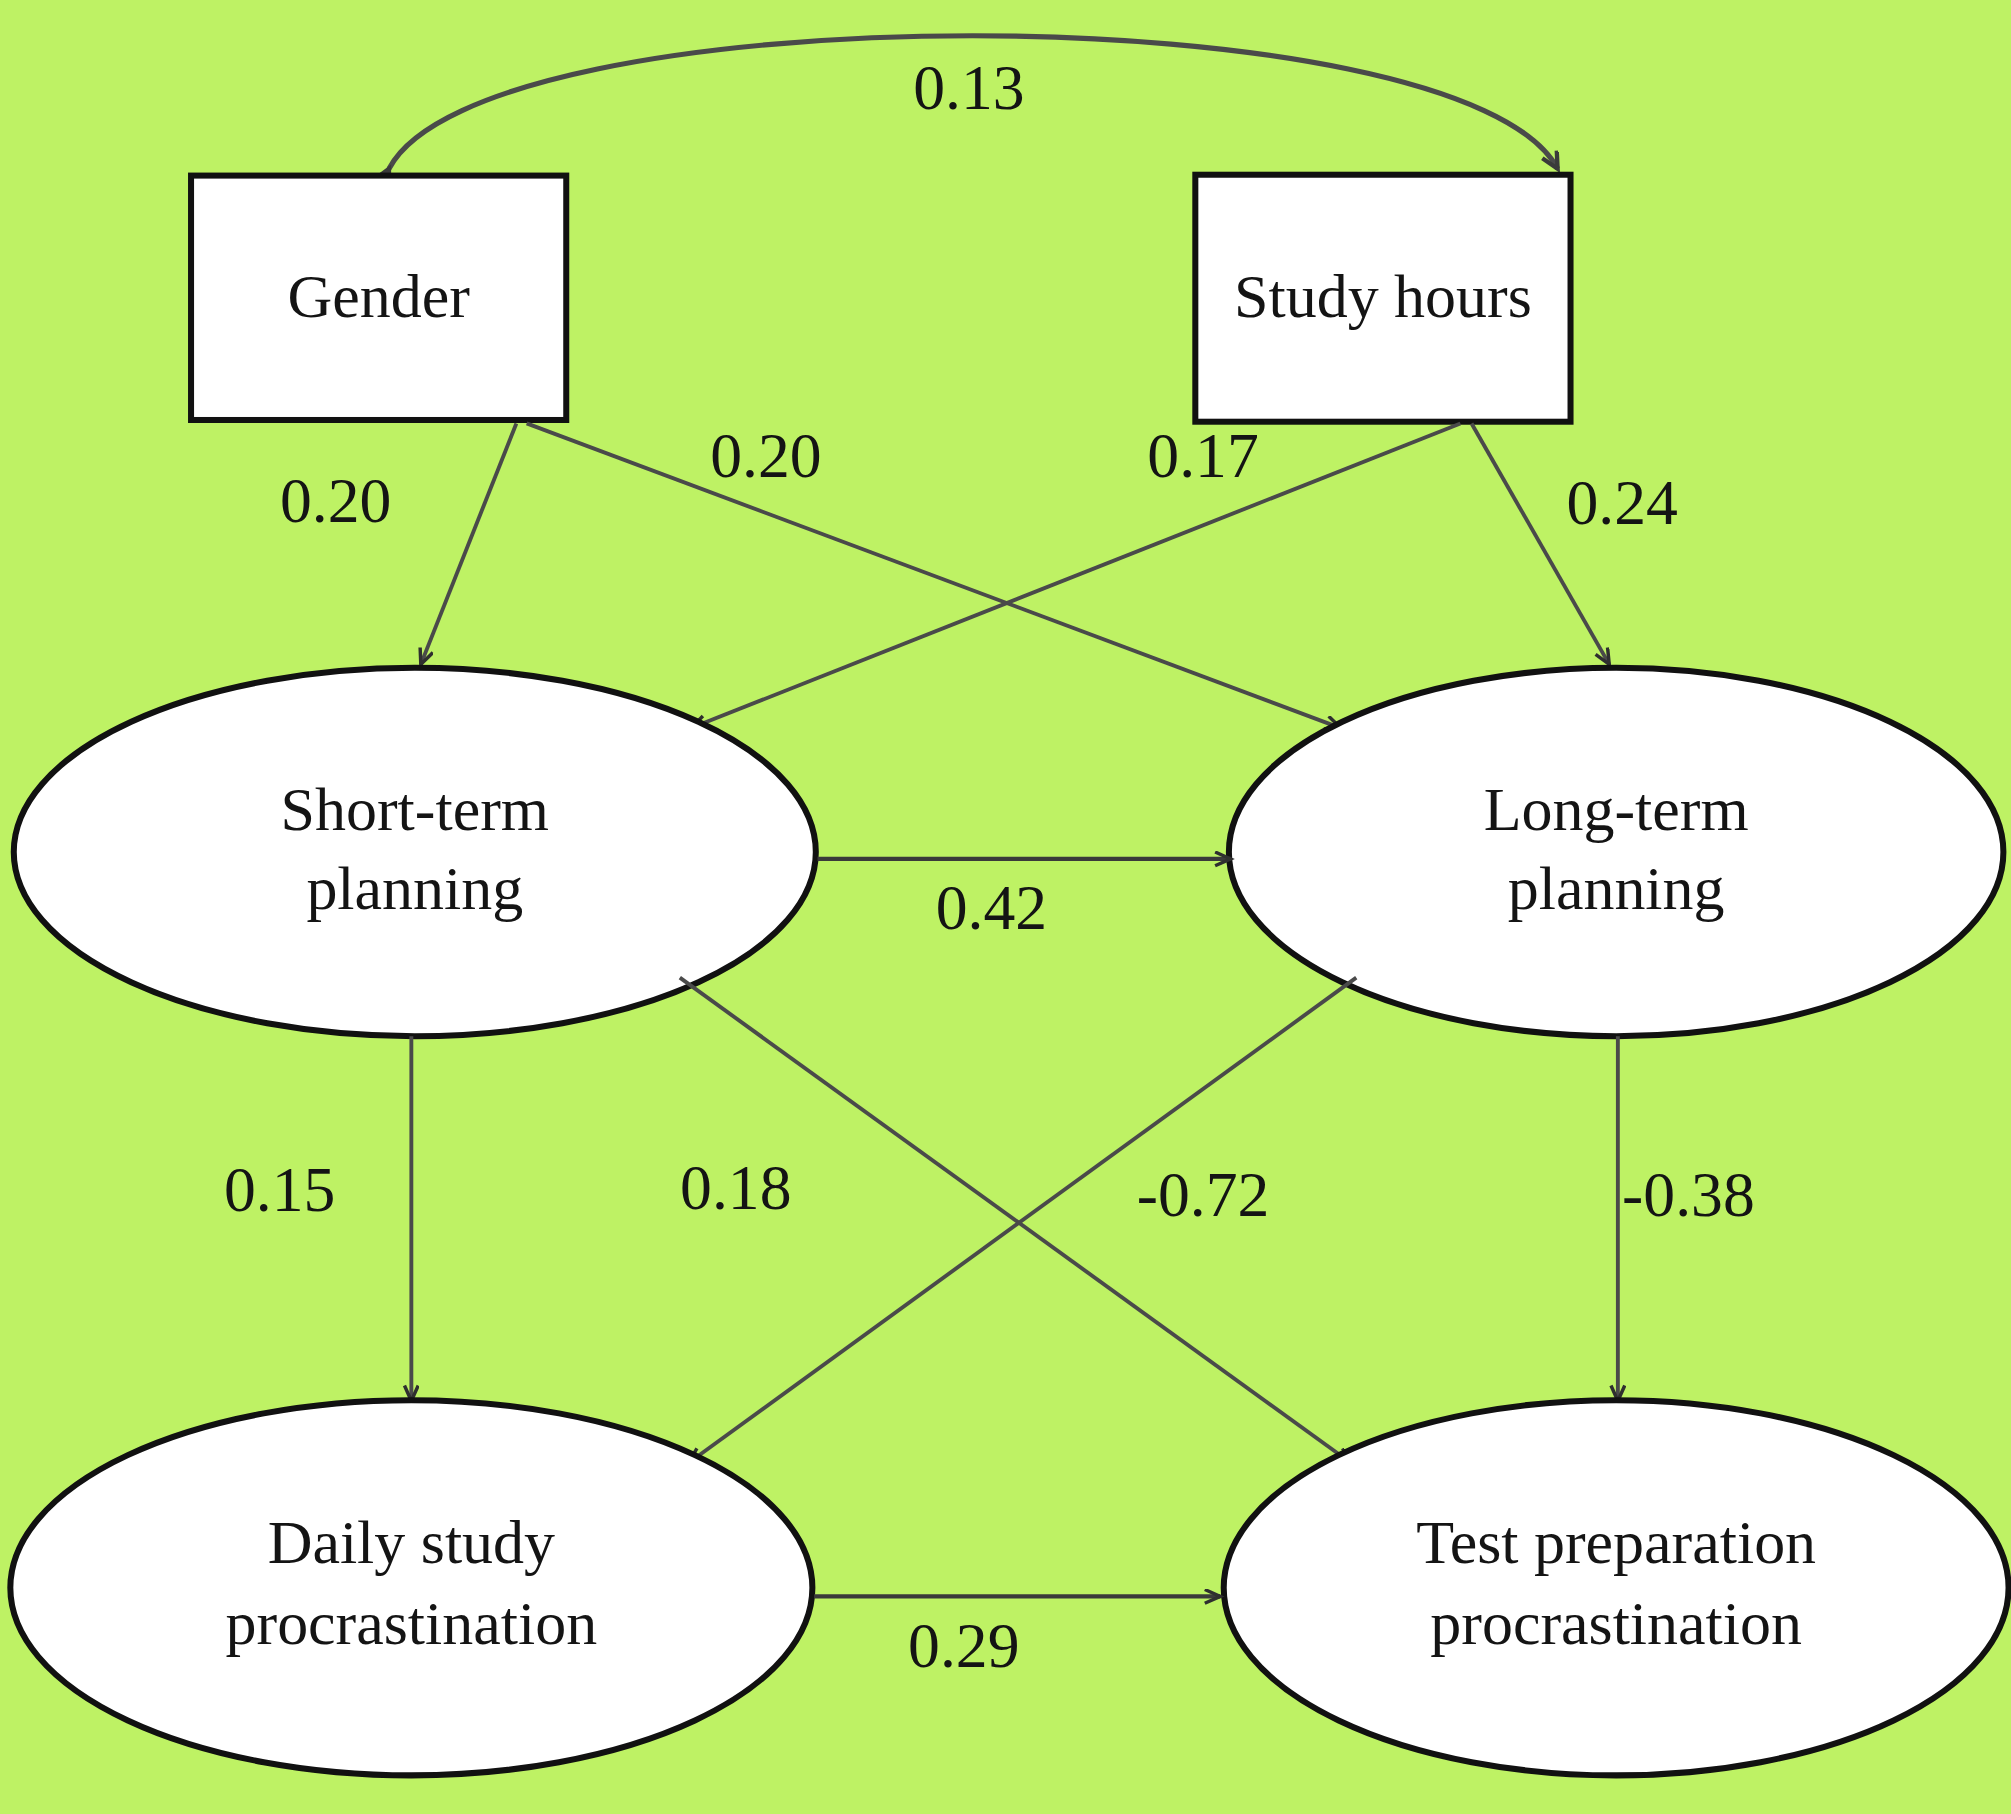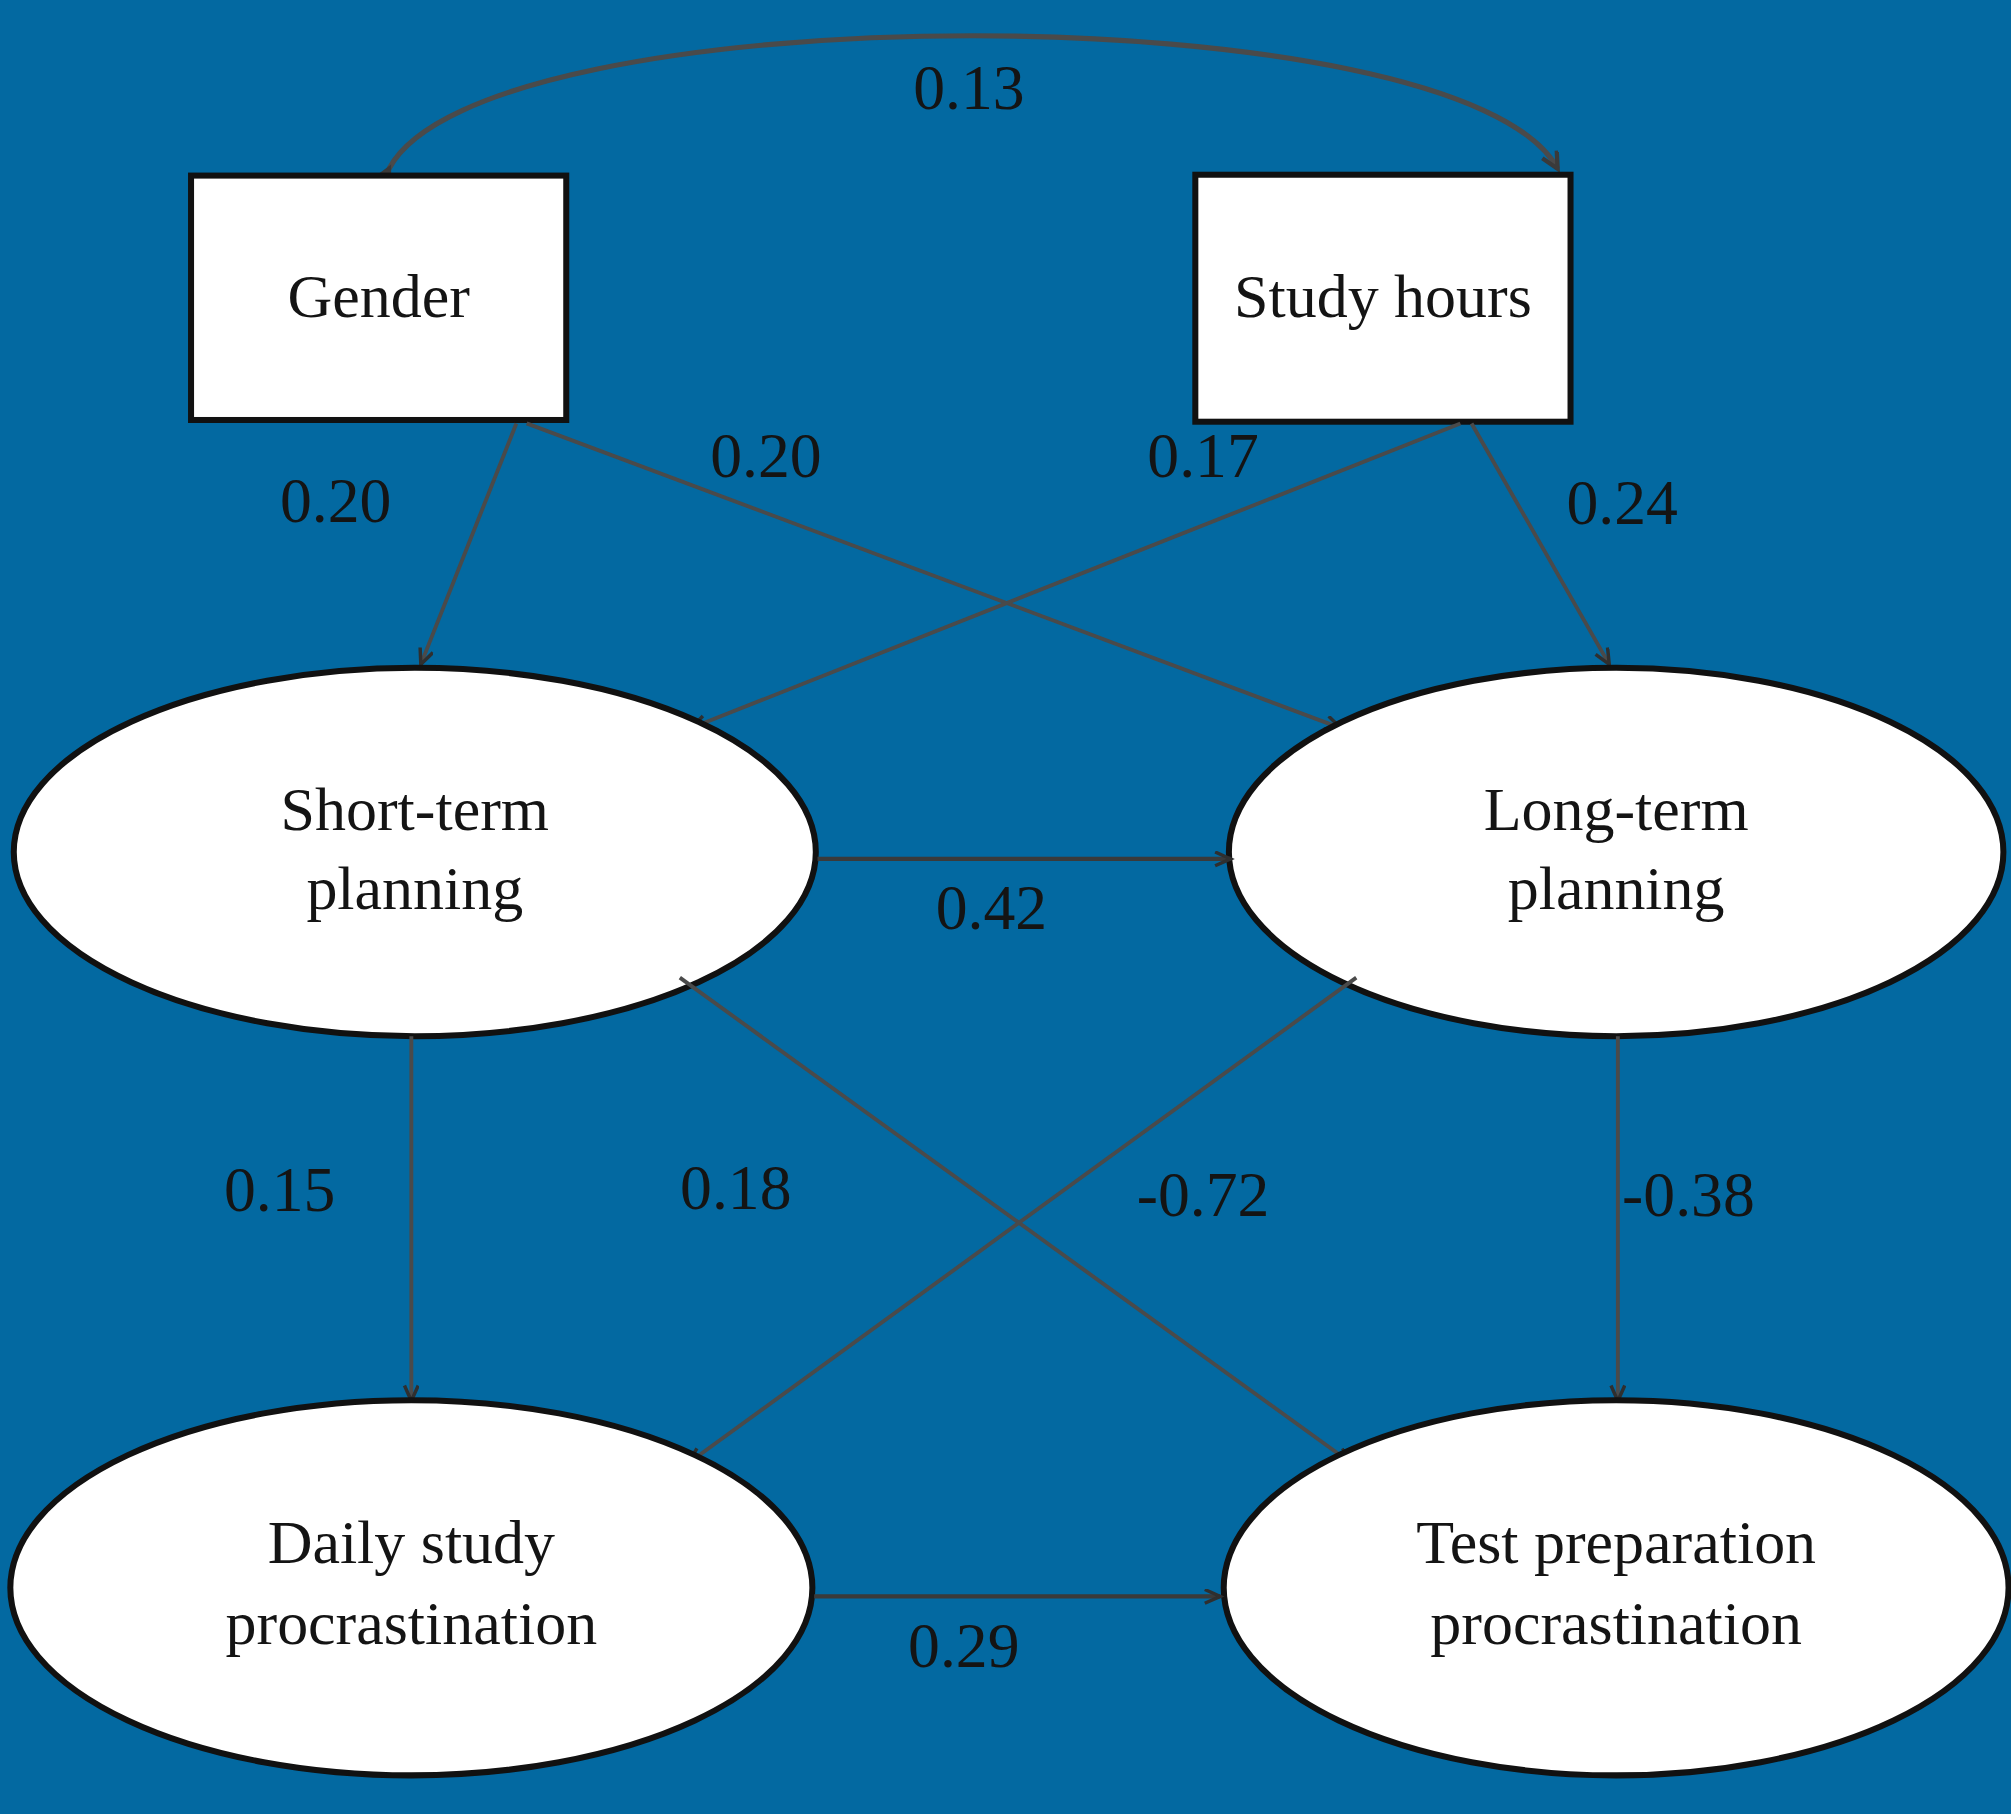--- a/index.html
+++ b/index.html
@@ -5,21 +5,21 @@
 <style>
   html, body {
     margin: 0;
     padding: 0;
     background: #ffffff;
   }
   #page {
     position: relative;
     width: 2012px;
     height: 1815px;
-    background: #0369a1;
+    background: #bef264;
     overflow: hidden;
     font-family: "Liberation Serif", "DejaVu Serif", serif;
   }
   #diagram-svg {
     position: absolute;
     top: 0;
     left: 0;
     width: 2012px;
     height: 1815px;
   }

